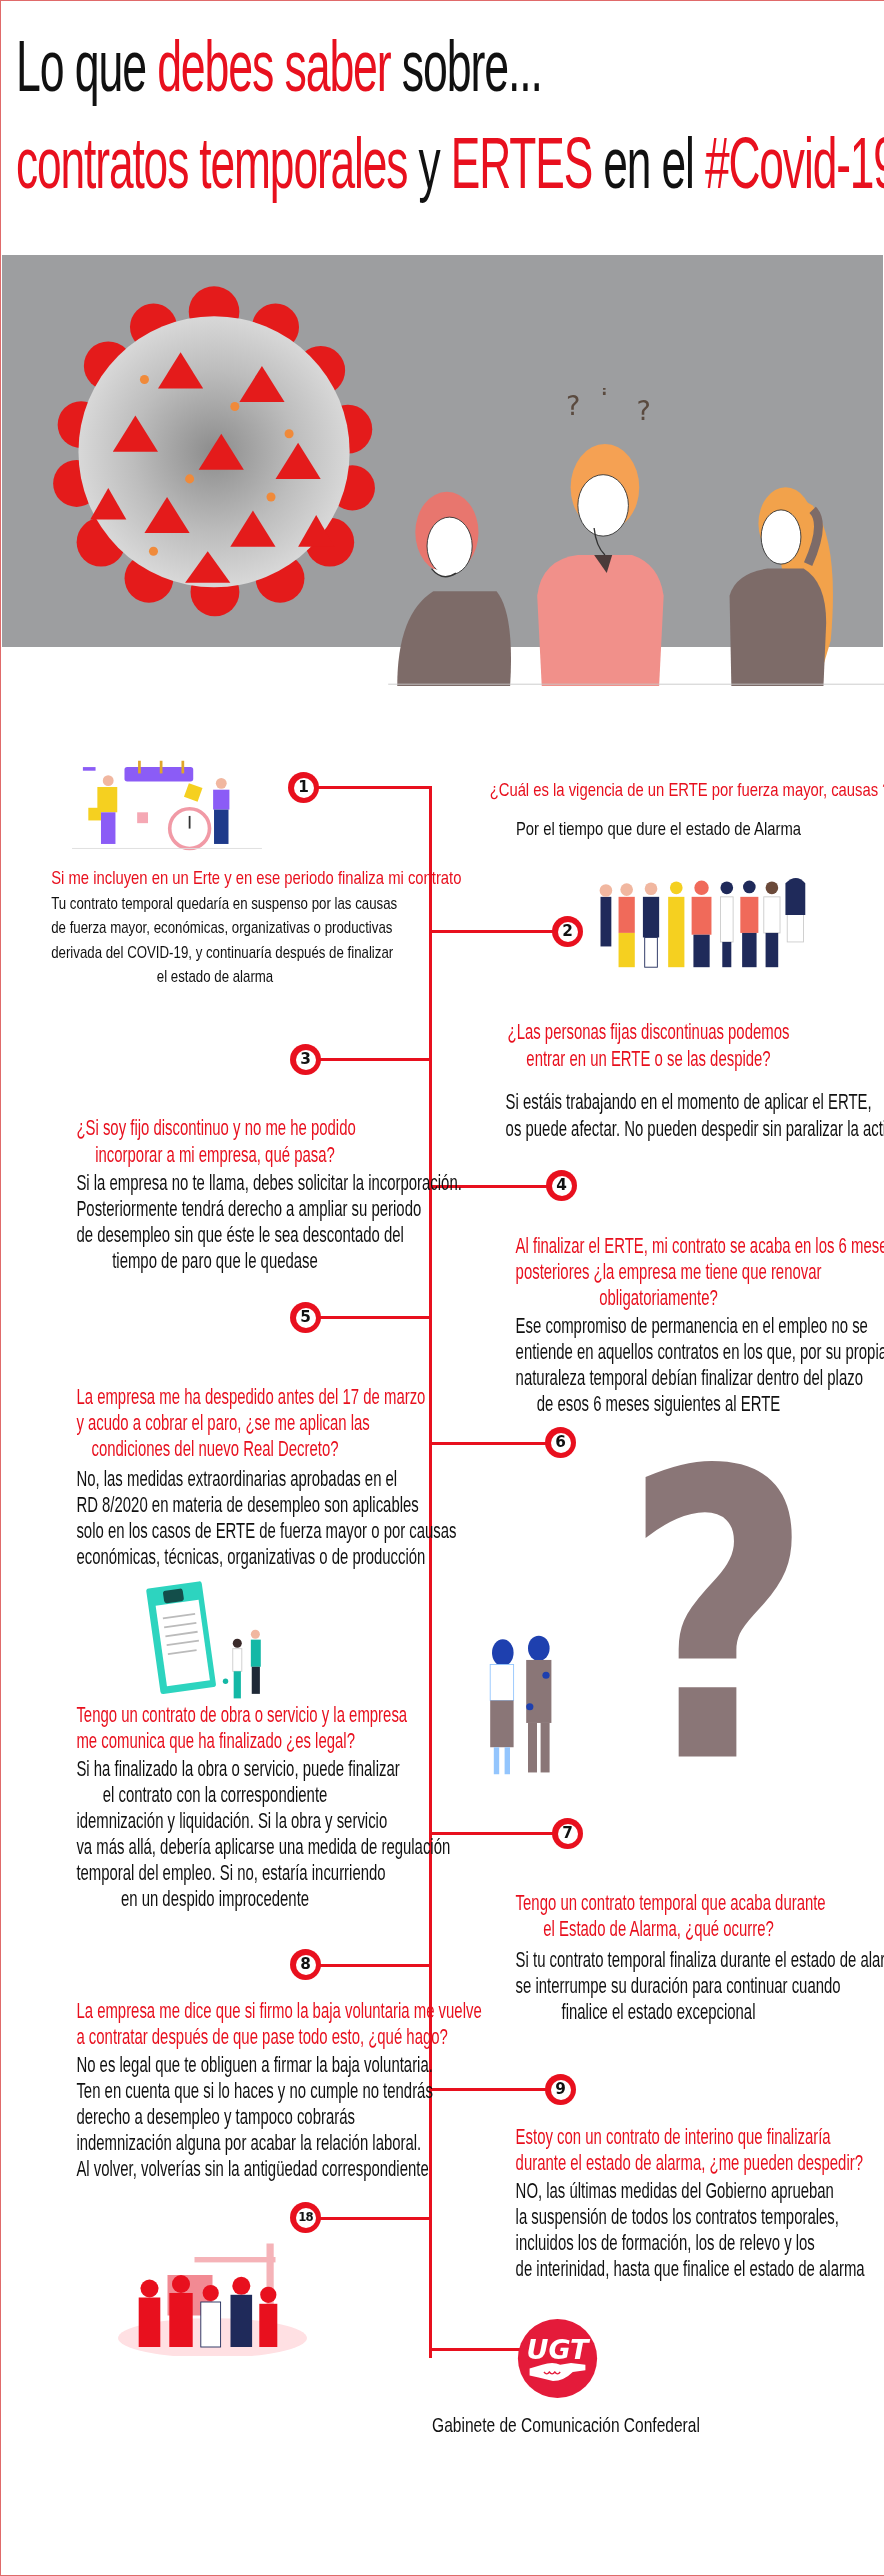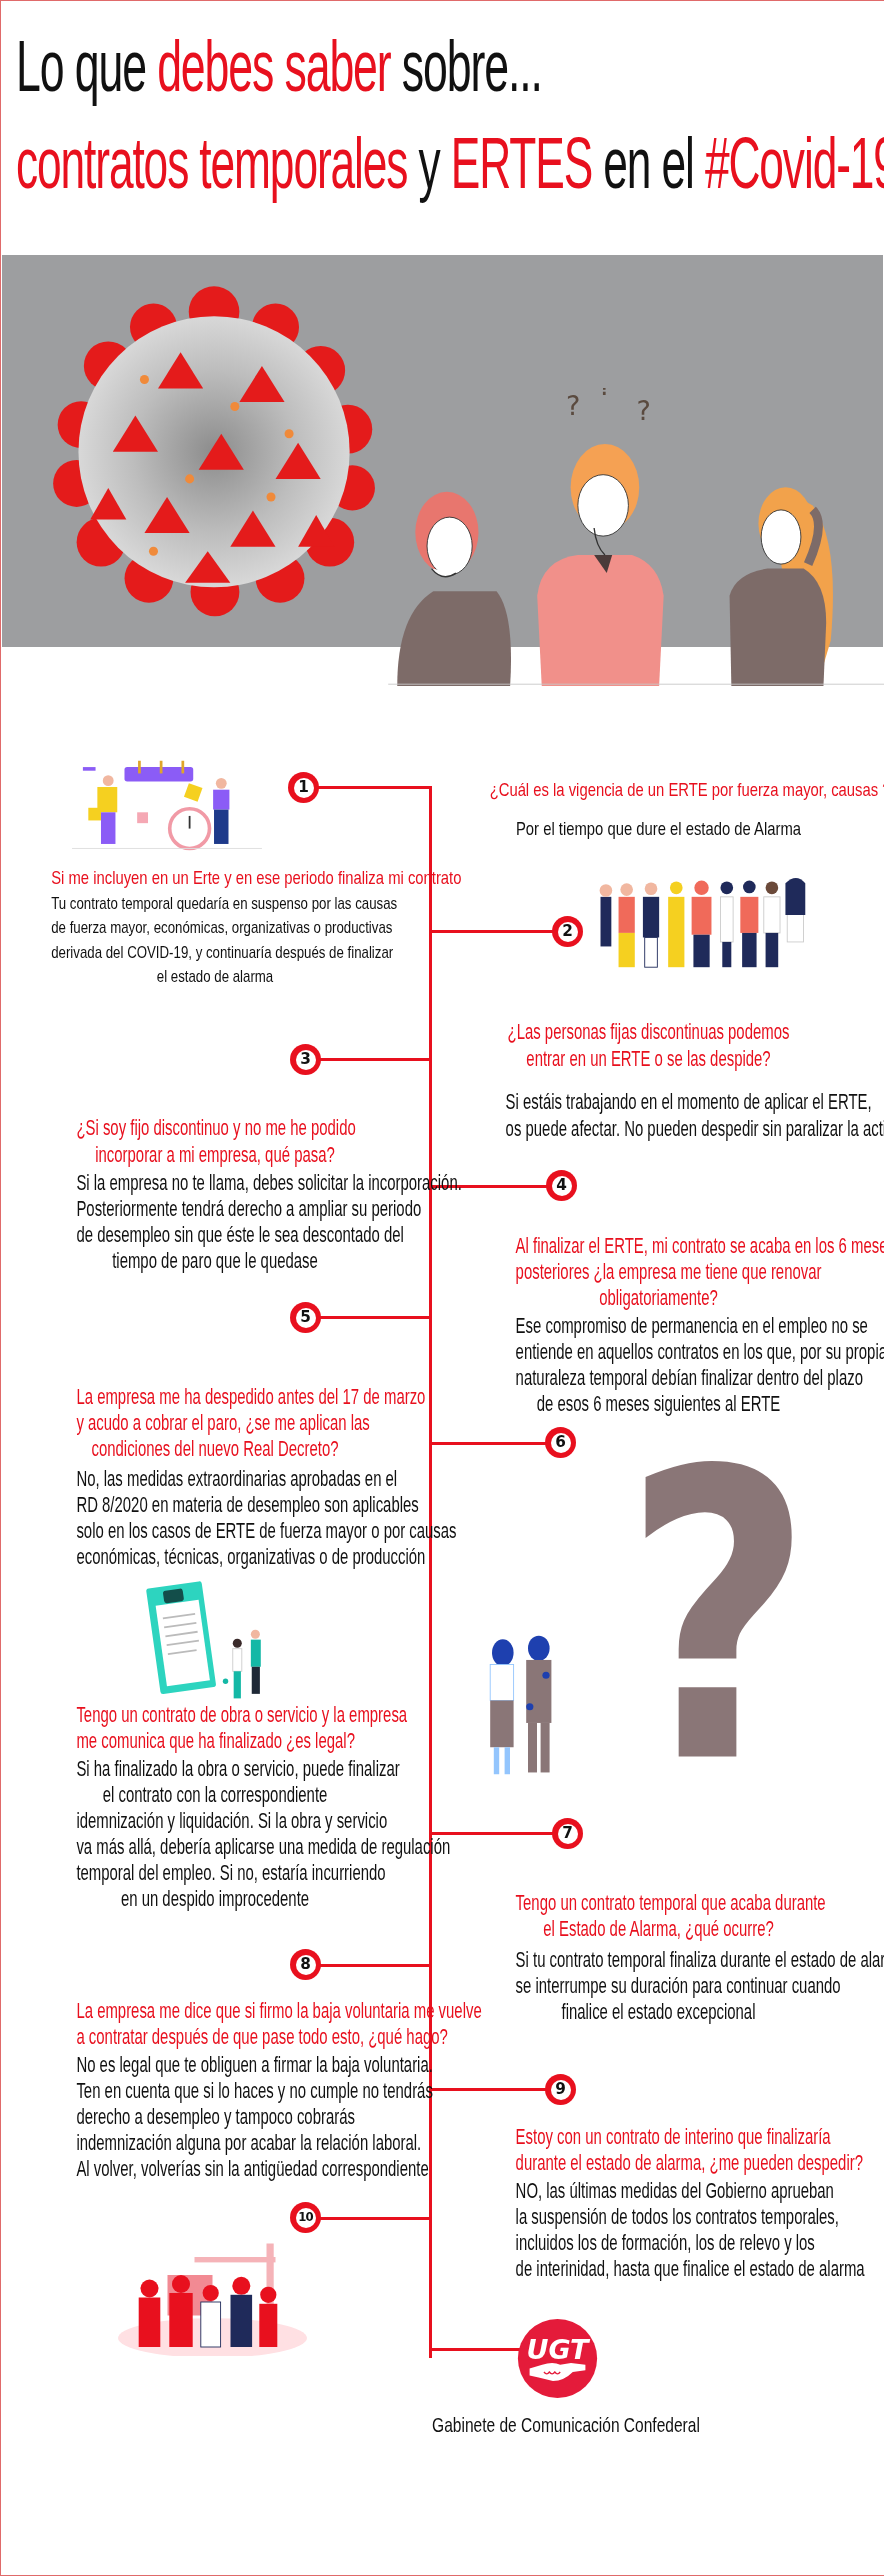--- a/index.html
+++ b/index.html
@@ -167,21 +167,21 @@
 <div class="badge" style="left:552px; top:1818px;">
     <div class="badge-inner">7</div>
   </div>
 <div class="badge" style="left:290px; top:1949px;">
     <div class="badge-inner">8</div>
   </div>
 <div class="badge" style="left:545px; top:2074px;">
     <div class="badge-inner">9</div>
   </div>
 <div class="badge" style="left:290px; top:2202px;">
-    <div class="badge-inner small">10</div>
+    <div class="badge-inner small">18</div>
   </div>
 
 <svg class="illus" style="left:72px; top:749px; width:190px; height:104px;" viewBox="0 0 210 115">
   <rect x="58" y="20" width="76" height="16" rx="3" fill="#8b5cf6"></rect>
   <rect x="73" y="13" width="3" height="14" fill="#e0a52a"></rect>
     <rect x="97" y="13" width="3" height="14" fill="#e0a52a"></rect>
     <rect x="121" y="13" width="3" height="14" fill="#e0a52a"></rect>
   <circle cx="130" cy="88" r="22" fill="#ffffff" stroke="#f19aa6" stroke-width="4"></circle>
   <line x1="130" y1="88" x2="130" y2="74" stroke="#333" stroke-width="2"></line>
   <rect x="72" y="70" width="12" height="12" fill="#f5a8b4"></rect>

